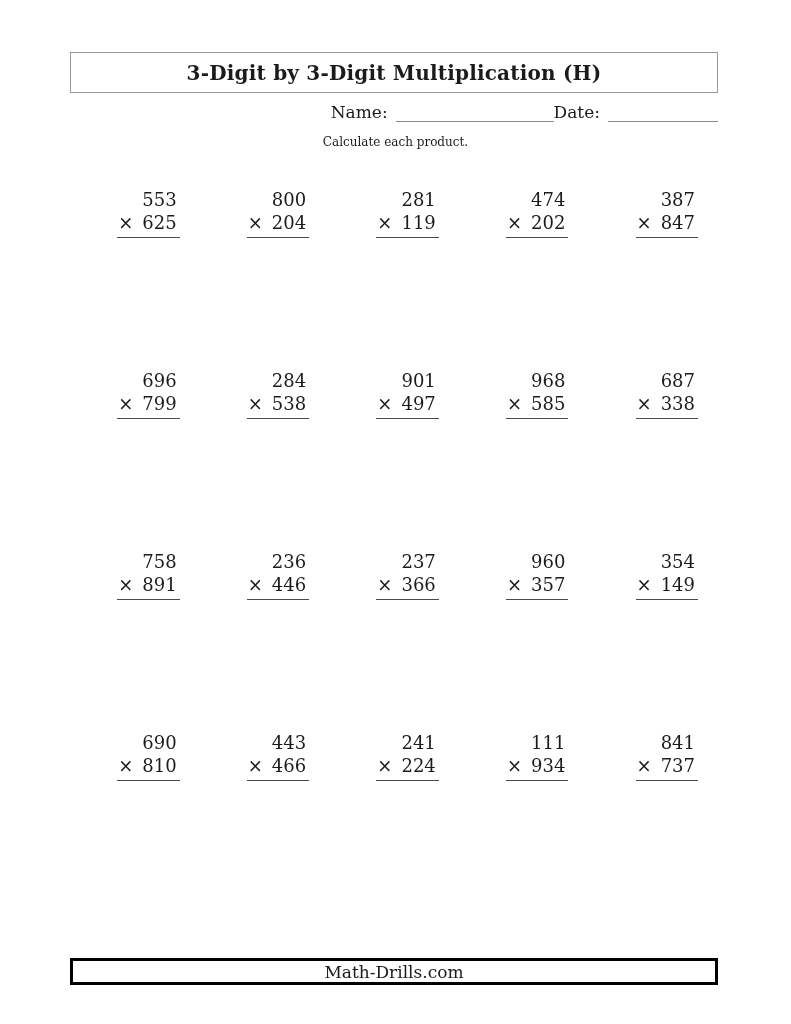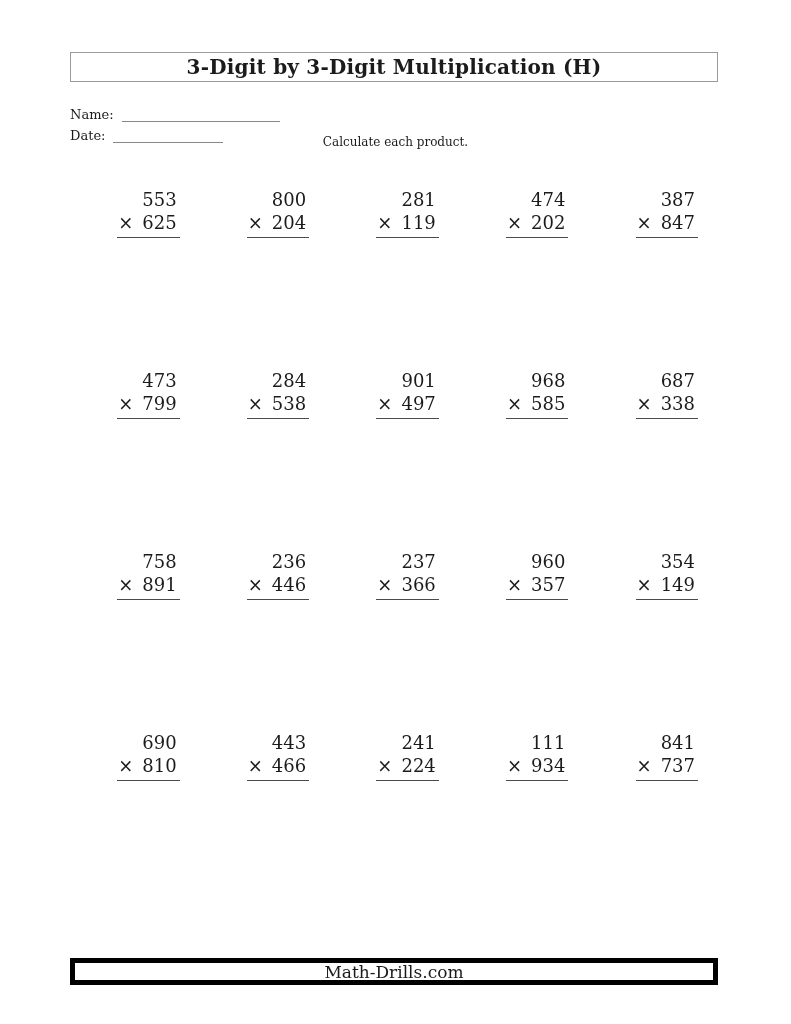--- a/index.html
+++ b/index.html
@@ -10,32 +10,31 @@
     height: 1024px;
     margin: 0 auto;
     background: #ffffff;
     font-family: "DejaVu Serif", "Liberation Serif", serif;
     color: #1b1b1b;
     overflow: hidden;
   }
   .title-box {
     position: absolute;
     left: 70px; top: 52px;
-    width: 648px; height: 30px;
+    width: 648px; height: 41px;
     border: 1px solid #9a9a9a;
     display: flex; align-items: center; justify-content: center;
   }
   .title-text { font-size: 20px; font-weight: bold; letter-spacing: 0.2px; }
   .meta-row {
     position: absolute;
     left: 70px; top: 101px;
     width: 648px;
     display: flex; justify-content: flex-end;
-    font-size: 13px;
-    flex-direction: column;
+    font-size: 17px;
   }
   .field { display: flex; align-items: flex-end; gap: 8px; }
   .blank { border-bottom: 1.5px solid #878787; height: 21px; }
   .name-blank { width: 158px; }
   .date-blank { width: 110px; }
   .instruction {
     position: absolute;
     left: 0; top: 135px;
     width: 791px;
     text-align: center;
@@ -62,21 +61,21 @@
     left: 70px; top: 917px;
     width: 648px;
     display: flex; justify-content: flex-end; gap: 26px;
     font-size: 15px;
     padding-right: 8px;
   }
   .footer-box {
     position: absolute;
     left: 70px; top: 958px;
     width: 648px; height: 27px;
-    border: 5px solid #000000;
+    border: 3px solid #000000;
     display: flex; align-items: center; justify-content: center;
     font-size: 17px;
   }
 </style>
 </head>
 <body>
 
 <div class="page">
 
   <div class="title-box">
@@ -126,21 +125,21 @@
         </div>
       </div>
       <div class="problem">
         <div class="top-num">387</div>
         <div class="bottom-row">
           <span>×</span>
           <span>847</span>
         </div>
       </div>
       <div class="problem">
-        <div class="top-num">473</div>
+        <div class="top-num">696</div>
         <div class="bottom-row">
           <span>×</span>
           <span>799</span>
         </div>
       </div>
       <div class="problem">
         <div class="top-num">284</div>
         <div class="bottom-row">
           <span>×</span>
           <span>538</span>

